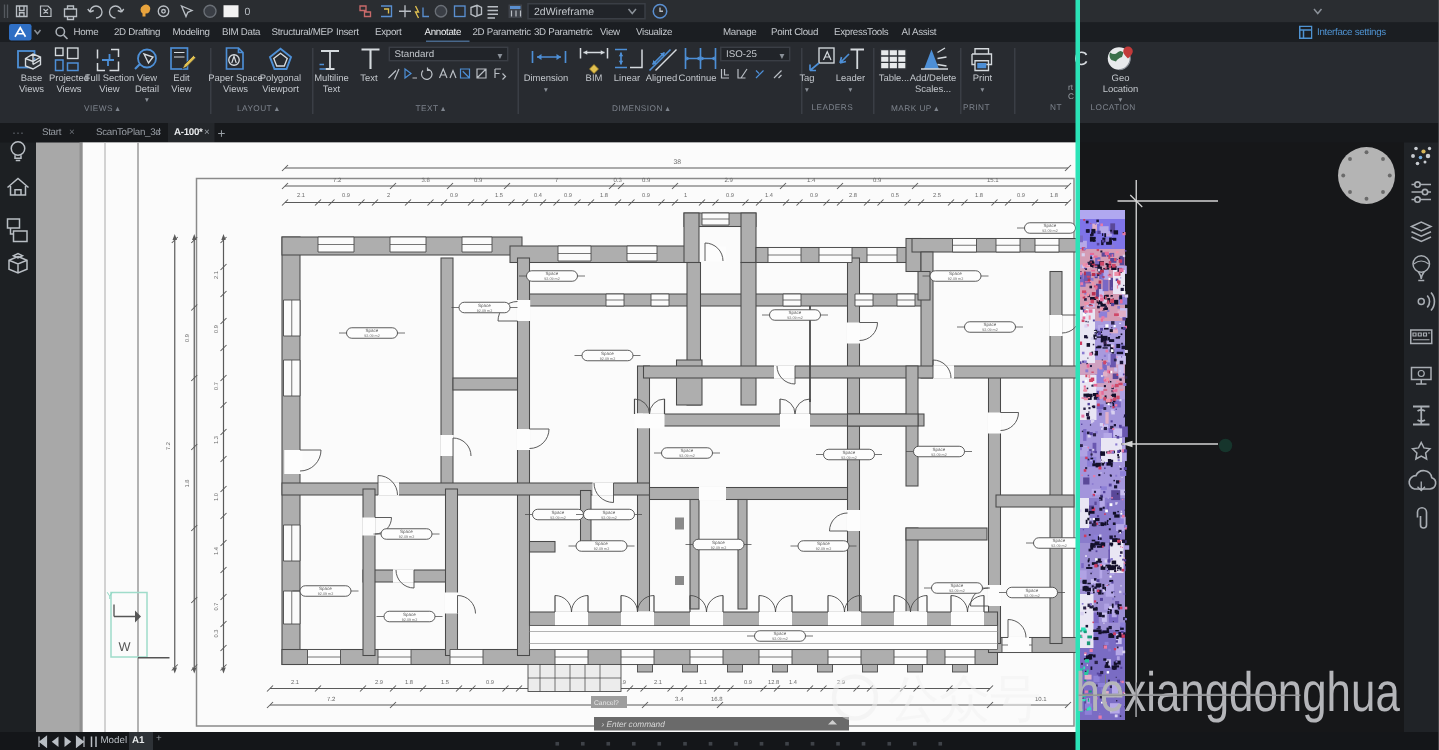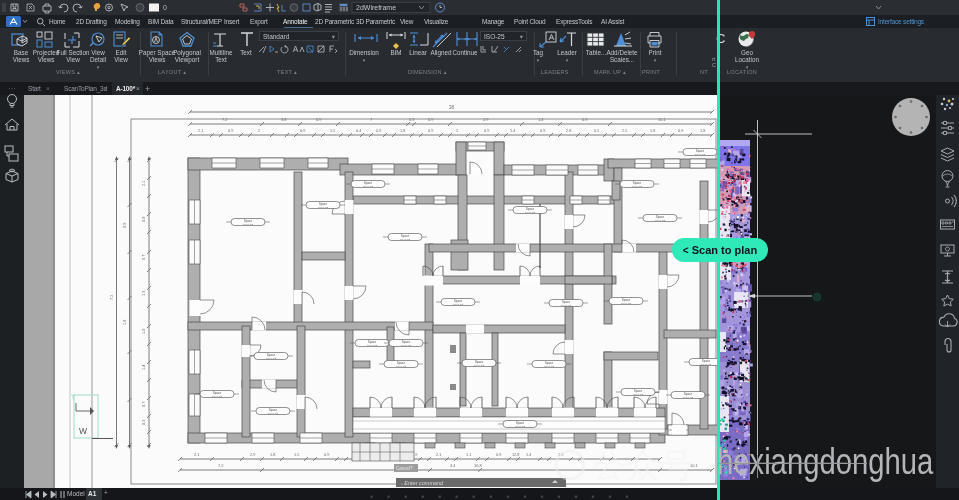--- a/index.html
+++ b/index.html
@@ -2077,17 +2077,16 @@
       <path d="M36,1 v7 M39,1 v7" stroke="#b9bec4" stroke-width="1" fill="none"></path>
         </g>
     </svg>
     <span class="abs" style="left:67px;top:2px">Model</span>
     <div class="abs" style="left:86px;top:0px;width:16px;height:12px;background:#2e3237"></div>
     <span class="abs" style="left:88px;top:2px;color:#e8eaec;font-weight:bold">A1</span>
     <span class="abs" style="left:104px;top:1px;color:#9aa0a6">+</span>
     <span class="abs" style="left:370px;top:5px;color:#3e4248;font-size:5px;letter-spacing:14px">■■■■■■■■■■■■■■■■</span>
   </div>
   <div class="abs" id="teal"></div>
-  <div class="abs" id="scanpill"><span style="font-size:10px">&lt;</span> Scan to plan</div>
   <div class="abs wm-dark" style="left:717px;top:441px;">hexiangdonghua</div>
   <div class="abs" style="left:719px;top:463px;width:148px;height:1px;background:#96979a;z-index:57"></div>
   <div class="abs" style="left:757px;top:455px;width:1px;height:23px;background:#8b8c90;z-index:57"></div>
 </div>
 
 </body></html>

